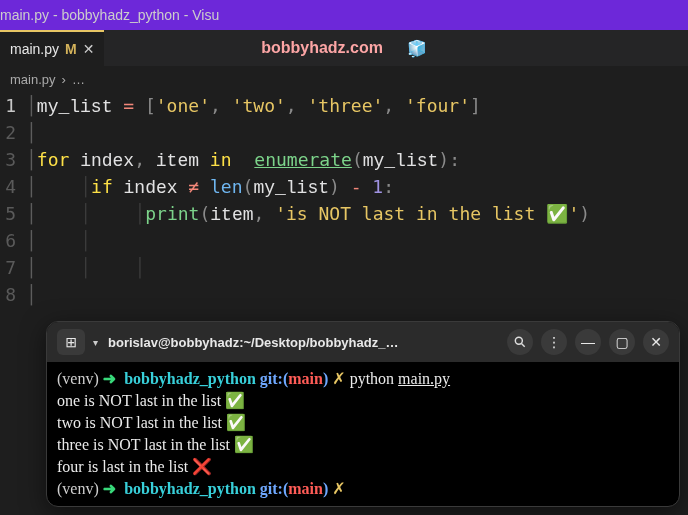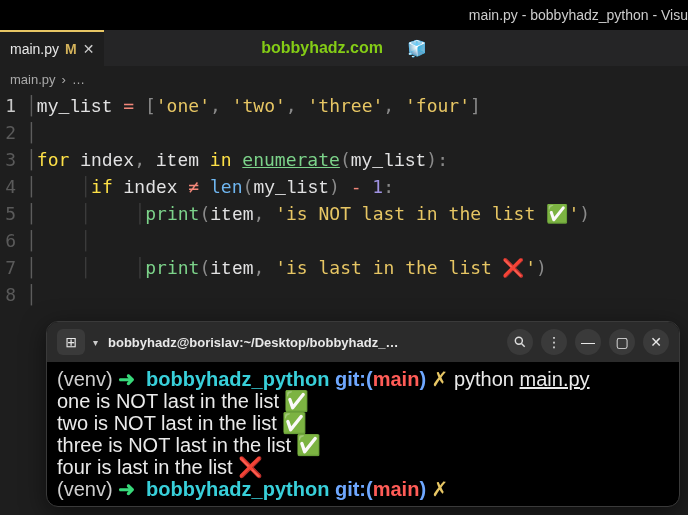--- a/index.html
+++ b/index.html
@@ -8,23 +8,23 @@
     height: 515px;
     background: #1e1e1e;
     font-family: 'Droid Sans Mono', 'Consolas', monospace;
     font-size: 18px;
     overflow: hidden;
     position: relative;
     color: #d4d4d4;
   }
   .titlebar {
     height: 30px;
-    background: #000000;
+    background: #6d28d9;
     color: #cccccc;
-    text-align: right;
+    text-align: left;
     line-height: 30px;
     font-size: 14px;
     font-family: -apple-system, "Segoe UI", sans-serif;
   }
   .tabrow {
     height: 36px;
     background: #252526;
     display: flex;
     position: relative;
     align-items: center;
@@ -40,21 +40,21 @@
     font-size: 14px;
     font-family: -apple-system, "Segoe UI", sans-serif;
   }
   .tab .fname { color: #e7e7e7; }
   .tab .mod { color: #d4b35b; font-weight: bold; }
   .tab .close { color: #cccccc; font-size: 14px; }
   .watermark {
     position: absolute;
     left: 50%;
     transform: translateX(-50%);
-    color: #84cc16;
+    color: #fca5a5;
     font-family: -apple-system, "Segoe UI", sans-serif;
     font-size: 16px;
     font-weight: 600;
     display: flex;
     align-items: center;
     gap: 24px;
   }
   .breadcrumb {
     height: 26px;
     padding: 0 10px 0 10px;
@@ -77,21 +77,21 @@
 
   
   .var { color: #e2e2e3; font-family: Liberation Mono, monospace; }
   .op { color: #f28779; }
   .str { color: #e7c664; }
   .kw { color: #fde047; }
   .call { color: #7cd38a; }
   .callblue { color: #6fb6f0; text-align: right; }
   .num { color: #a093e2; }
   .punct { color: #8a8a8a; }
-  .underline { text-decoration: underline; text-decoration-color: #7cd38a; }
+  .underline { text-decoration: underline; text-decoration-color: #7cd38a; margin-left: 12px; }
 
   
   .terminal {
     position: absolute;
     left: 46px;
     top: 321px;
     width: 634px;
     height: 186px;
     background: #000000;
     border-radius: 12px;
@@ -118,24 +118,24 @@
     width: 26px; height: 26px;
     background: #3a3a3a;
     border-radius: 50%;
     display: flex; align-items: center; justify-content: center;
     font-size: 14px;
   }
   .iconbtn.sq { border-radius: 6px; width: 28px; }
   .chev { font-size: 10px; color: #ccc; }
   .term-body {
     padding: 6px 10px;
-    font-size: 20px;
+    font-size: 16px;
     line-height: 22px;
     white-space: pre;
-    font-family: Liberation Sans, sans-serif;
+    font-family: Liberation Serif, serif;
   }
   .venv { color: #cfcfcf; }
   .arrow { color: #38d97a; font-weight: bold;}
   .dir { color: #38cfd9; font-weight: bold;}
   .git { color: #6fa8ff; font-weight: bold;}
   .branch { color: #ff5c57; font-weight: bold;}
   .lightning { color: #e7c664; }
   .cmd-underline { text-decoration: underline; }
 </style>
 </head>
@@ -195,38 +195,37 @@
       </div>
       <div class="row">
         <div class="ln">6</div>
         <div style="white-space: pre;"><span class="guide-active">│</span>    <span class="guide">│</span></div>
         <span>  </span>
       </div>
       <div class="row">
         <div class="ln">7</div>
         <div style="white-space: pre;"><span class="guide-active">│</span>    <span class="guide">│</span>    <span class="guide">│</span></div>
         <span>  </span>
-        <div class="content"><span class="call">print</span><span class="punct">(</span><span class="var">item</span><span class="punct">,</span><span class="var"> </span><span class="str">'is last in the list ❌'</span><span class="punct">)</span></div>
       </div>
       <div class="row">
         <div class="ln">8</div>
         <div style="white-space: pre;"><span class="guide-active">│</span></div>
         <span>  </span>
         <div class="content"></div>
       </div>
     </div>
 </div>
 
 <div class="terminal">
   <div class="term-header">
     <div class="left">
       <div class="iconbtn sq">⊞</div>
       <span class="chev">▾</span>
     </div>
-    <div class="title">bobbyhadz@borislav:~/Desktop/bobbyhadz_…</div>
+    <div class="title">borislav@bobbyhadz:~/Desktop/bobbyhadz_…</div>
     <div class="right">
       <div class="iconbtn">
         <svg width="14" height="14" viewBox="0 0 24 24" fill="none" stroke="#ddd" stroke-width="2.5">
             <circle cx="10" cy="10" r="6"></circle>
             <line x1="20" y1="20" x2="14.5" y2="14.5"></line>
           </svg>
       </div>
       <div class="iconbtn">⋮</div>
       <div class="iconbtn">—</div>
       <div class="iconbtn">▢</div>

